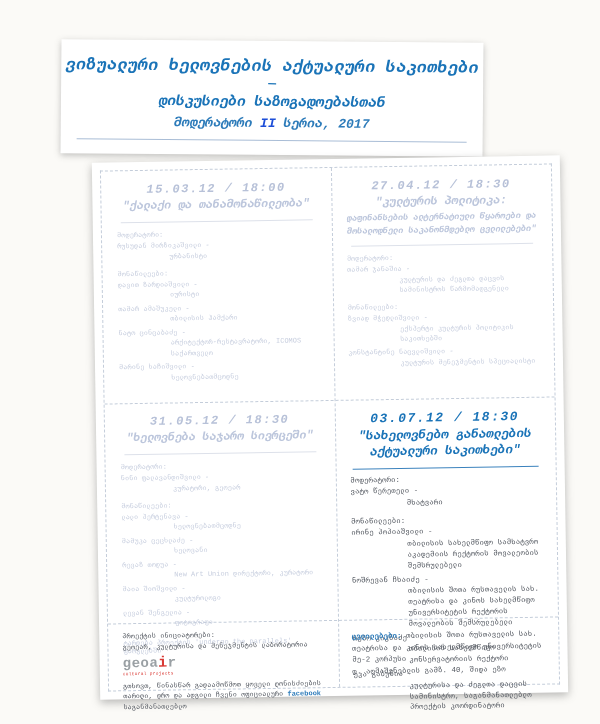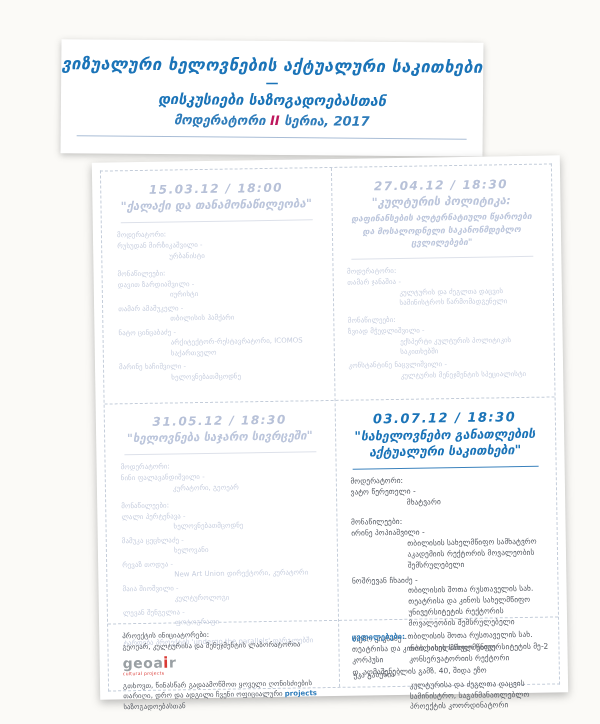--- a/index.html
+++ b/index.html
@@ -1,28 +1,28 @@
 <!DOCTYPE html>
 <html><head>
 <meta charset="utf-8">
 <style>
   html,body{margin:0;padding:0;width:600px;height:724px;overflow:hidden;
     background:#fbfaf7;font-family:"DejaVu Sans",sans-serif;}
-  .stage{position:relative;width:600px;height:650px;}
+  .stage{position:relative;width:600px;height:650px;font-family:Liberation Mono, monospace;}
 
   
   .paper{position:absolute;background:#fff;box-sizing:border-box;}
   .paper-back{left:61px;top:41px;width:422px;height:114px;
     box-shadow:0 2px 6px rgba(80,80,80,.35);transform:rotate(.5deg);
     text-align:center;padding-top:15px;}
   .hdr-line1{color:#1b74b8;font-weight:bold;font-style:italic;font-size:16.5px;letter-spacing:.4px;}
   .hdr-dash{color:#1b74b8;font-weight:bold;font-size:13px;line-height:10px;margin-top:3px;}
   .hdr-line2{color:#1b74b8;font-weight:bold;font-style:italic;font-size:14.5px;margin-top:4px;}
   .hdr-line3{color:#2e7cba;font-weight:bold;font-style:italic;font-size:13px;margin-top:5px;}
-  .hdr-line3 .b{color:#be185d;}
+  .hdr-line3 .b{color:#1d4ed8;}
   .hdr-rule{margin:9px 16px 0 16px;border-top:1px solid #a9bdd6;}
 
   
   .paper-front{left:96px;top:159px;width:468px;height:537px;
     box-shadow:0 3px 8px rgba(80,80,80,.4);transform:rotate(-.9deg);}
   .grid{position:absolute;left:8px;top:8px;right:8px;bottom:8px;
     border:1px dashed #c4cdda;}
   .vline{position:absolute;left:51%;top:0;bottom:0;border-left:1px dashed #c4cdda;}
   .hline1{position:absolute;left:0;right:0;top:232px;border-top:1px dashed #c4cdda;}
   .hline2{position:absolute;left:0;right:0;top:452px;border-top:1px dashed #c4cdda;}
@@ -170,21 +170,21 @@
       <footer class="f-row">
         <div class="f-left">
           <div class="f-lab">პროექტის ინიციატორები:</div>
           <div class="f-init">გეოეარ, კულტურისა და მენეჯმენტის ლაბორატორია</div>
           <div class="logo">
             <span class="lg">geoa</span><span class="lr">i</span><span class="lg">r</span>
             <div class="logo-tag">cultural projects</div>
           </div>
           <div class="f-note">
             <span>გთხოვთ, წინასწარ გადაამოწმოთ ყოველი ღონისძიების</span><br>
-            <span>თარიღი, დრო და ადგილი ჩვენი ოფიციალური </span><span class="fb">projects</span><span> საზოგადოებასთან</span>
+            <span>თარიღი, დრო და ადგილი ჩვენი ოფიციალური </span><span class="fb">facebook</span><span> საგანმანათლებლო</span>
           </div>
         </div>
         <div class="f-right">
           <div class="f-addr">
             <span class="addr-label">ცვლილებები:</span><span> თბილისის შოთა რუსთაველის სახ. თეატრისა და კინოს სახელმწიფო უნივერსიტეტის მე-2 კორპუსი</span><br>
             <span>დ. აღმაშენებლის გამზ. 40, შიდა ეზო</span>
           </div>
         </div>
       </footer>
     </div>

